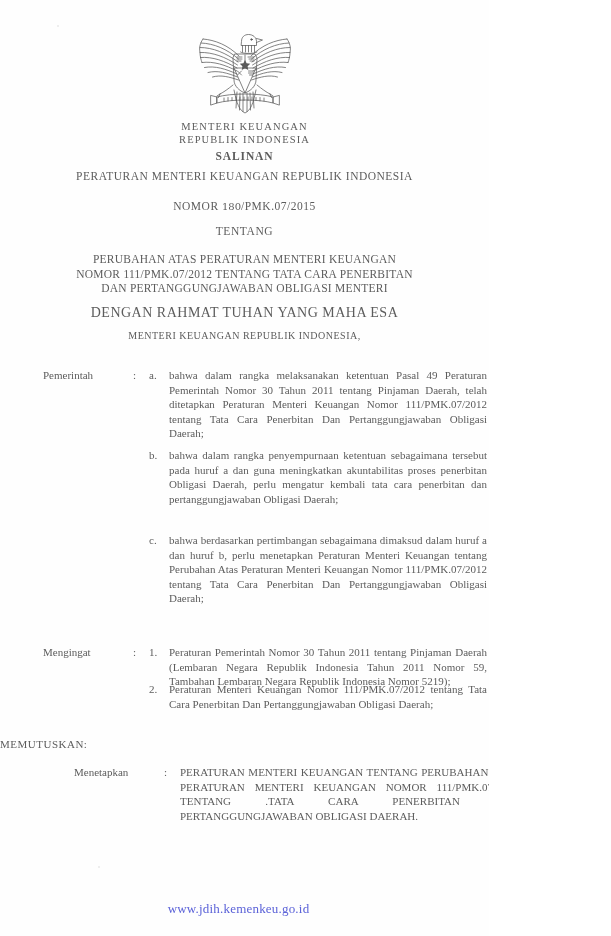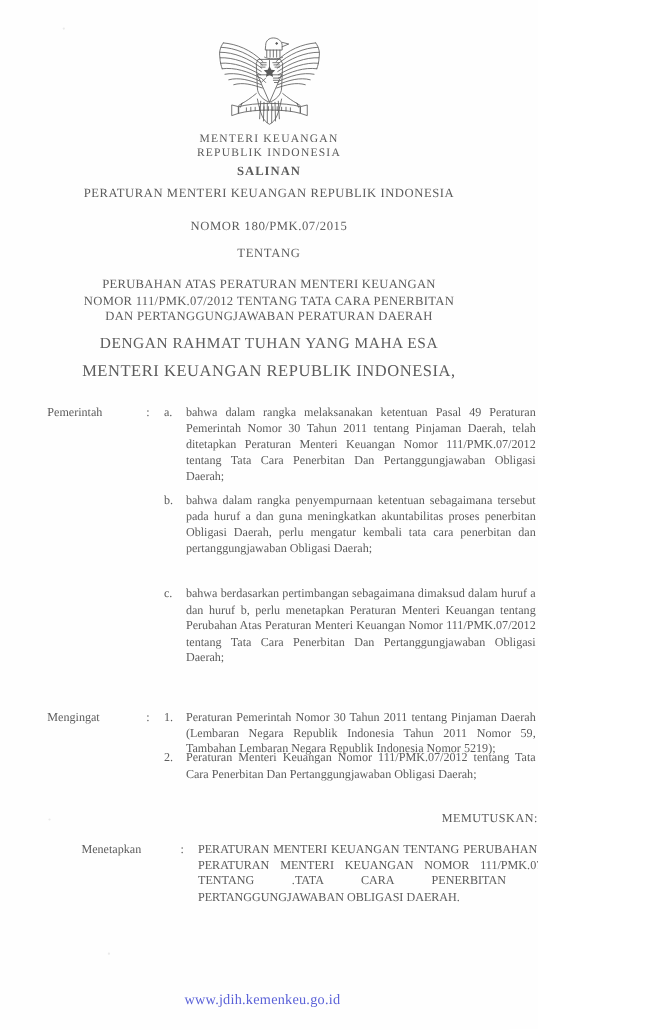--- a/index.html
+++ b/index.html
@@ -44,21 +44,21 @@
   .hdr-regtitle   { top: 170px; font-size: 11.5px; letter-spacing: .5px; }
   .hdr-nomor      { top: 200px; font-size: 11.5px; letter-spacing: .5px; }
   .hdr-nomor .numstamp {
     font-family: "DejaVu Serif", serif;
     font-size: 10px;
     letter-spacing: 0;
   }
   .hdr-tentang    { top: 225px; font-size: 11.5px; letter-spacing: .6px; }
   .hdr-subject    { top: 252px; font-size: 11.5px; line-height: 14.5px; letter-spacing: .25px; }
   .hdr-dengan     { top: 305px; font-size: 14px; letter-spacing: .5px; }
-  .hdr-menteri2   { top: 330px; font-size: 15px; letter-spacing: .5px; }
+  .hdr-menteri2   { top: 330px; font-size: 10px; letter-spacing: .5px; }
 
   
   .clause {
     position: absolute;
     display: flex;
     font-size: 11px;
     line-height: 14.6px;
   }
   .cl-label {
     width: 90px;
@@ -93,21 +93,21 @@
     width: 318px;
     flex: 0 0 318px;
     text-align: justify;
     text-justify: inter-word;
   }
 
   .memutuskan {
     position: absolute;
     left: 0; right: 0;
     top: 738px;
-    text-align: right;
+    text-align: left;
     font-size: 11px;
     letter-spacing: .5px;
   }
 
   .menetapkan-body {
     text-transform: none;
   }
 
   
   .paraph {
@@ -227,21 +227,21 @@
   <div class="hdr hdr-nomor">
     <span>NOMOR</span>
     <span class="numstamp">180</span><span>/PMK.07/2015</span>
   </div>
 
   <div class="hdr hdr-tentang">TENTANG</div>
 
   <div class="hdr hdr-subject">
     <div>PERUBAHAN ATAS PERATURAN MENTERI KEUANGAN</div>
     <div>NOMOR 111/PMK.07/2012 TENTANG TATA CARA PENERBITAN</div>
-    <div>DAN PERTANGGUNGJAWABAN PERATURAN DAERAH</div>
+    <div>DAN PERTANGGUNGJAWABAN OBLIGASI MENTERI</div>
   </div>
 
   <div class="hdr hdr-dengan">DENGAN RAHMAT TUHAN YANG MAHA ESA</div>
   <div class="hdr hdr-menteri2">MENTERI KEUANGAN REPUBLIK INDONESIA,</div>
 
   <div class="clause" style="left:43px; top:368px;">
     <div class="cl-label">Pemerintah</div>
     <div class="cl-colon">:</div>
     <div class="cl-marker">a.</div>
     <div class="cl-body">bahwa dalam rangka melaksanakan ketentuan Pasal 49 Peraturan Pemerintah Nomor 30 Tahun 2011 tentang Pinjaman Daerah, telah ditetapkan Peraturan Menteri Keuangan Nomor 111/PMK.07/2012 tentang Tata Cara Penerbitan Dan Pertanggungjawaban Obligasi Daerah;</div>

